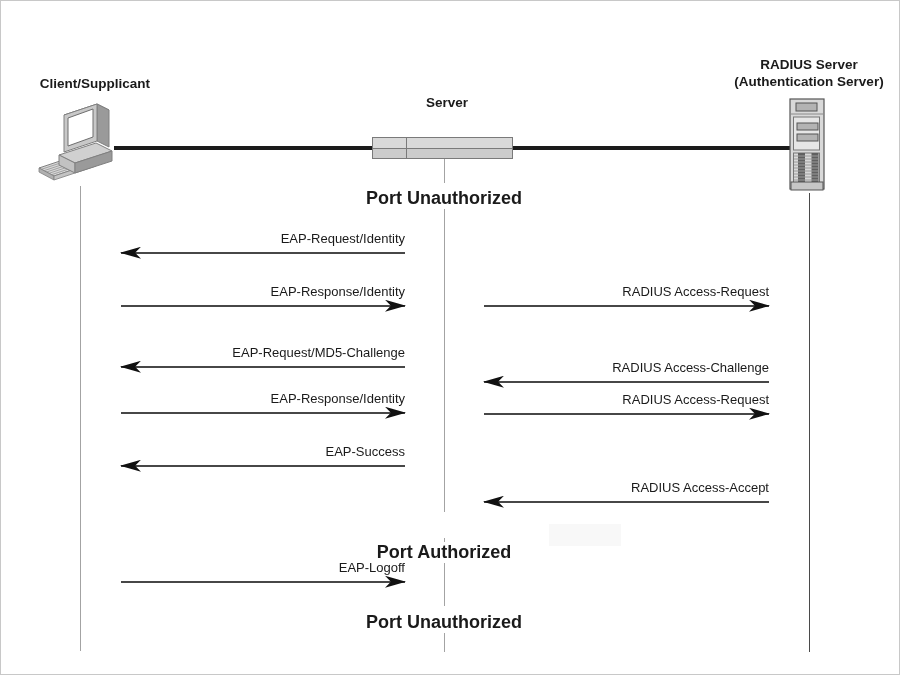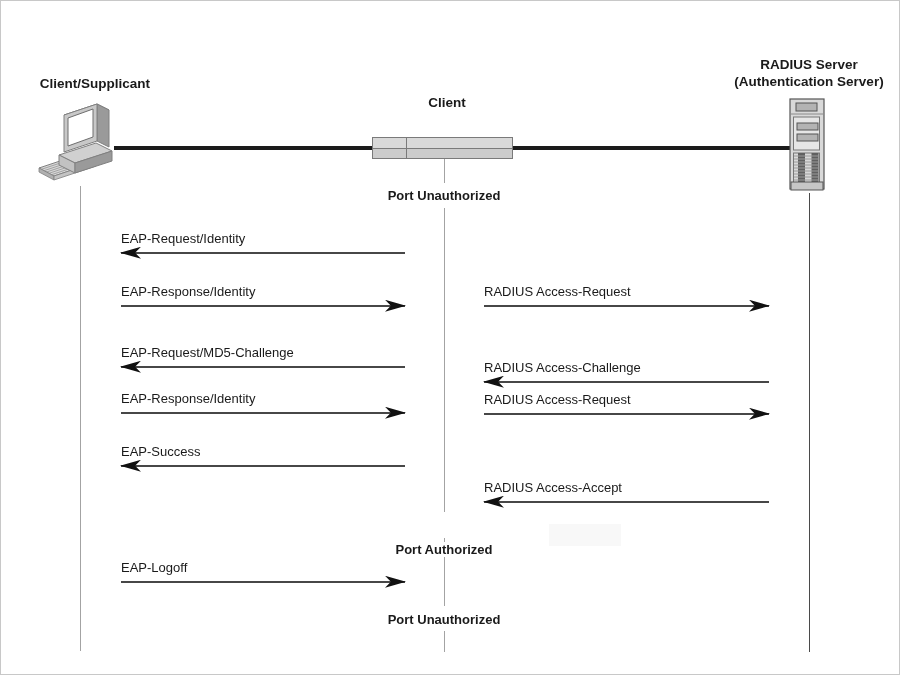--- a/index.html
+++ b/index.html
@@ -14,24 +14,24 @@
   #client-label{left:14px;top:74px;width:160px;}
   #device-label{left:346px;top:93px;width:200px;}
   #server-label{left:688px;top:55px;width:240px;}
   
   #cable{left:113px;top:145px;width:677px;height:4px;background:#1b1b1b;}
   
   .lifeline{position:absolute;width:1.4px;background:#a3a3a3;}
   .lifeline.dark{background:#4a4a4a;width:1.4px;}
   
   .port-label{position:absolute;left:343px;width:200px;text-align:center;
-    font-weight:bold;font-size:13px;background:#fff;}
+    font-weight:bold;font-size:18px;background:#fff;}
   
   .msg{position:absolute;}
-  .msg .msg-label{text-align:left;font-size:13px;line-height:15px;margin-bottom:6px;white-space:nowrap;}
+  .msg .msg-label{text-align:right;font-size:13px;line-height:15px;margin-bottom:6px;white-space:nowrap;}
   .msg .msg-line{position:relative;height:1.5px;background:#474747;}
   .msg .head{position:absolute;width:21px;height:12px;background:#111;top:-5.2px;}
   .msg.dir-left .head{left:-1px;clip-path:polygon(0 50%,100% 0,72% 50%,100% 100%);}
   .msg.dir-right .head{right:-1px;clip-path:polygon(100% 50%,0 0,28% 50%,0 100%);}
   
   .lane-cd{left:120px;width:284px;}
   .lane-ds{left:483px;width:285px;}
   .m0{top:230px;} .m1{top:283px;} .m2{top:283px;} .m3{top:336px;margin-top:8px;} .m4{top:336px;margin-top:23px;}
   .m5{top:390px;} .m6{top:391px;} .m7{top:443px;} .m8{top:444px;margin-top:35px;} .m9{top:559px;}
   
@@ -66,21 +66,21 @@
       <polygon points="28,14 61,3 73,9 40,20" fill="#dcdcdc" stroke="#808080" stroke-width="1"></polygon>
       <polygon points="61,3 73,9 73,46 61,40" fill="#9a9a9a" stroke="#808080" stroke-width="1"></polygon>
       <polygon points="28,14 61,3 61,40 28,51" fill="#c8c8c8" stroke="#808080" stroke-width="1"></polygon>
       <polygon points="32,17 57,8 57,36 32,45" fill="#ffffff" stroke="#6e6e6e" stroke-width="1"></polygon>
     </svg>
   </div>
 
   <div class="lifeline" style="left:79px;top:185px;height:465px;"></div>
 
   <div id="device-label" class="actor-label">
-    <div>Client</div>
+    <div>Server</div>
   </div>
 
   <div class="abs" style="left:371px;top:136px;">
     <svg width="141" height="22" viewBox="0 0 141 22">
       <rect x="0.5" y="0.5" width="140" height="21" fill="#cccccc" stroke="#7a7a7a"></rect>
       <rect x="0.5" y="0.5" width="140" height="11" fill="#d9d9d9" stroke="#7a7a7a"></rect>
       <line x1="34.5" y1="0.5" x2="34.5" y2="21.5" stroke="#7a7a7a"></line>
     </svg>
   </div>
 

